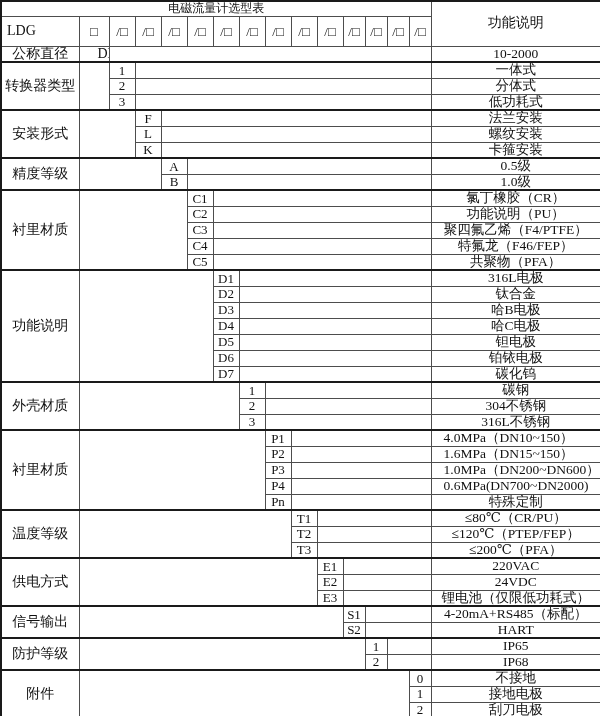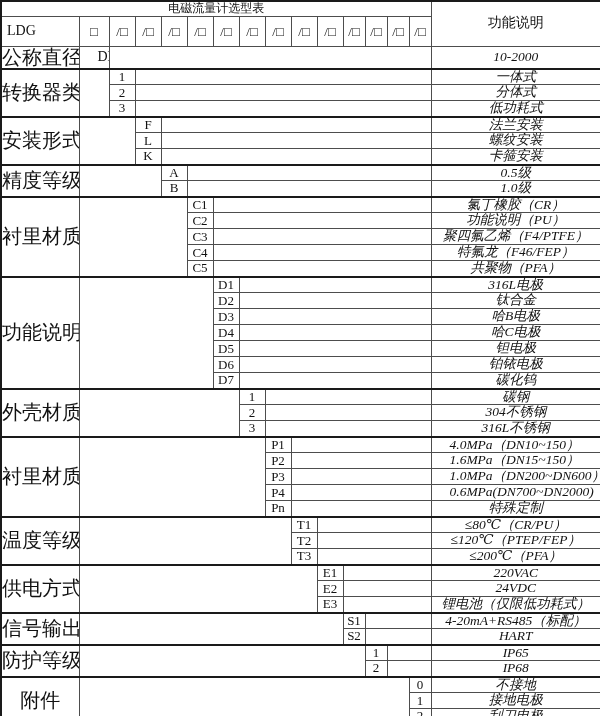--- a/index.html
+++ b/index.html
@@ -20,24 +20,24 @@
   }
   tr { height: 16px; }
   tr.r-title { height: 15px; }
   tr.r-model { height: 30px; }
   tr.gs > td { border-top: 2px solid #1a1a1a; }
   td.title  { font-size: 12px; }
   td.fhead  { font-size: 14px; font-family: Liberation Serif, serif; }
   td.model-prefix { text-align: left; padding-left: 5px; }
   td.dn     { text-align: left; padding-left: 18px; }
   td.box, td.slot { font-size: 13px; line-height: 1; }
-  td.lbl    { font-size: 20px; }
+  td.lbl    { font-size: 14px; }
   td.code   { font-size: 13px; }
-  td.desc   { font-size: 13.5px; font-style: italic; }
-  td.desc.left { text-align: left; padding-left: 18px; }
+  td.desc   { font-size: 13.5px; }
+  td.desc.left { text-align: left; padding-left: 12px; }
 </style>
 </head>
 <body>
 
 <table class="sel">
   <colgroup>
     <col style="width:78px">
       <col style="width:30px">
     <col style="width:26px">
       <col style="width:26px">

